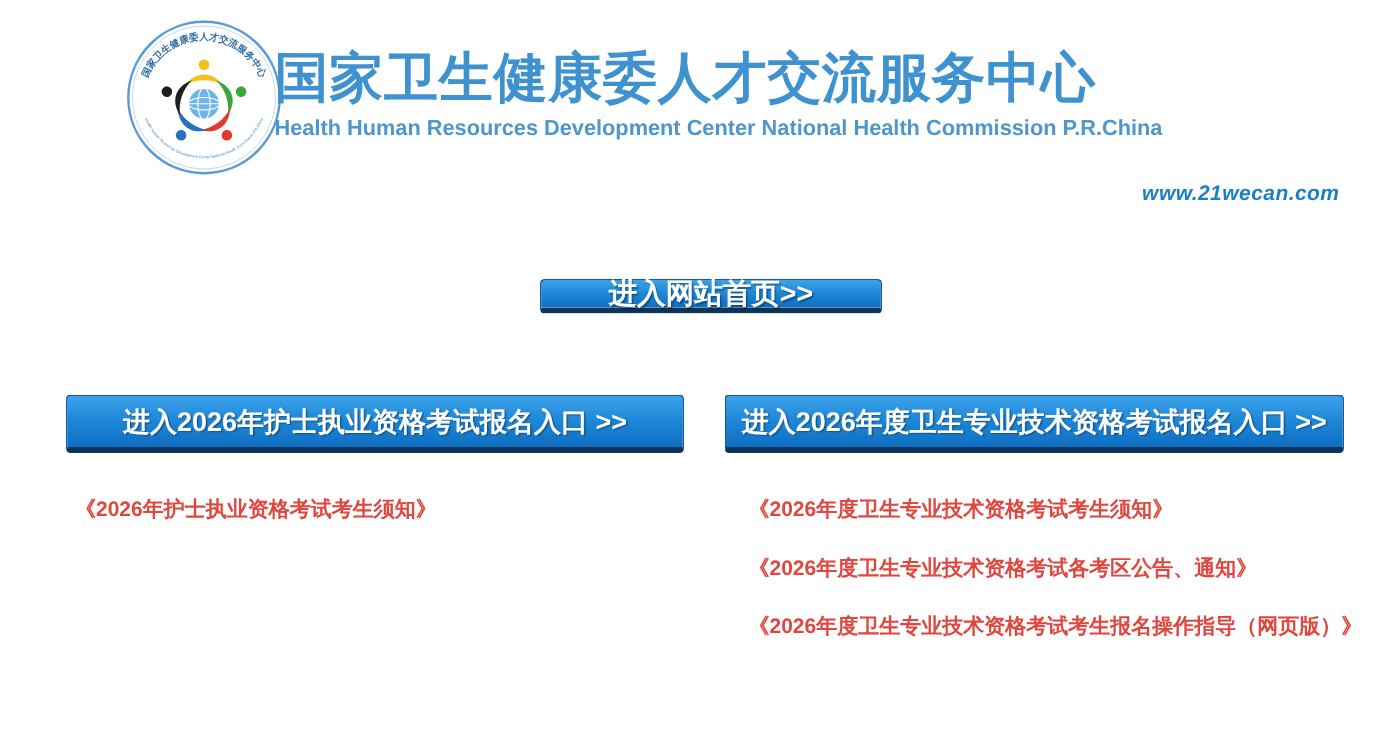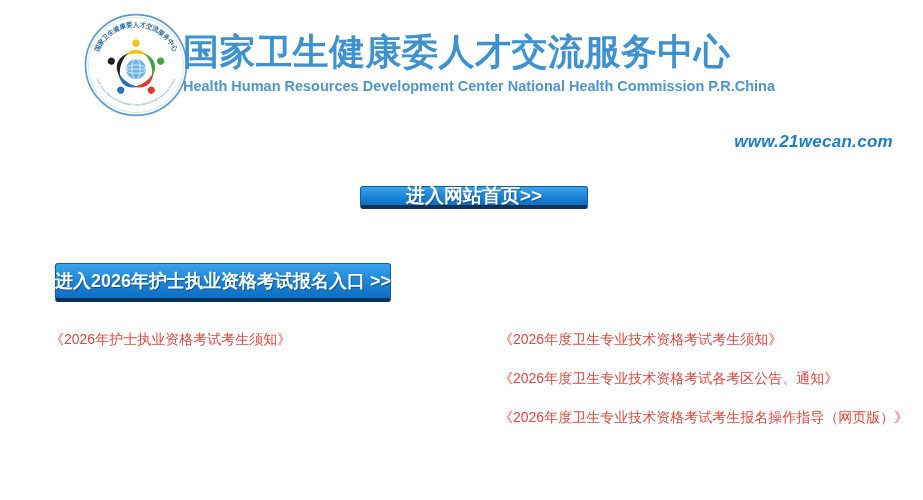--- a/index.html
+++ b/index.html
@@ -20,22 +20,22 @@
   .main-title {
     font-size: 36px; font-weight: bold; color: #3E92D0;
     letter-spacing: 0.5px; white-space: nowrap; line-height: 1.2;
   }
   .subtitle {
     margin-top: 5px;
     font-size: 14.5px; font-weight: 600; color: #4E96CB;
     white-space: nowrap;
   }
   .website-url {
-    position: absolute; right: 30px; top: 132px;
-    font-size: 17px; font-weight: bold; font-style: italic;
+    position: absolute; right: 30px; top: 120px;
+    font-size: 14px; font-weight: bold; font-style: italic;
     color: #1C7FC4; letter-spacing: 0.3px;
   }
 
   
   .blue-btn {
     box-sizing: border-box;
     background: linear-gradient(180deg, #3BA3EA 0%, #1E87D8 48%, #0E6EC2 100%);
     border: 1px solid #0C5CA8;
     border-bottom: 4px solid #0D3458;
     border-radius: 3px;
@@ -43,32 +43,32 @@
     display: flex; align-items: center; justify-content: center;
     text-shadow: 1px 1px 1px rgba(0,0,0,0.35);
     cursor: pointer;
     white-space: nowrap;
   }
   .home-btn {
     position: absolute; left: 360px; top: 186px;
     width: 228px; height: 23px;
     font-size: 19px;
   }
-  .section-bar-left  { position: absolute; left: 55px;  top: 263px; width: 336px; height: 39px; font-size: 18px; }
+  .section-bar-left  { position: absolute; left: 44px;  top: 263px; width: 412px; height: 39px; font-size: 18px; }
   .section-bar-right { position: absolute; left: 483px; top: 263px; width: 413px; height: 39px; font-size: 18px; }
 
   
   .links {
     position: absolute; top: 331px;
     display: flex; flex-direction: column; gap: 23px;
   }
   .links-left  { left: 50px; }
   .links-right { left: 499px; }
   .doc-link {
-    font-size: 14px; font-weight: normal; color: #E0473F;
+    font-size: 14px; font-weight: bold; color: #E0473F;
     line-height: 16px; text-decoration: none; cursor: pointer;
     white-space: nowrap;
   }
 </style>
 </head>
 <body>
 
 <div class="page">
 
   <svg class="logo" viewBox="0 0 100 100" aria-hidden="true">
@@ -119,20 +119,21 @@
   <div class="title-block">
     <div class="main-title">国家卫生健康委人才交流服务中心</div>
     <div class="subtitle">Health Human Resources Development Center National Health Commission P.R.China</div>
   </div>
 
   <div class="website-url">www.21wecan.com</div>
 
   <div class="blue-btn home-btn">进入网站首页&gt;&gt;</div>
 
   <div class="blue-btn section-bar-left">进入2026年护士执业资格考试报名入口 &gt;&gt;</div>
+  <div class="blue-btn section-bar-right">进入2026年度卫生专业技术资格考试报名入口 &gt;&gt;</div>
 
   <div class="links links-left">
     <a class="doc-link">《2026年护士执业资格考试考生须知》</a>
   </div>
 
   <div class="links links-right">
     <a class="doc-link">《2026年度卫生专业技术资格考试考生须知》</a>
     <a class="doc-link">《2026年度卫生专业技术资格考试各考区公告、通知》</a>
     <a class="doc-link">《2026年度卫生专业技术资格考试考生报名操作指导（网页版）》</a>
   </div>

